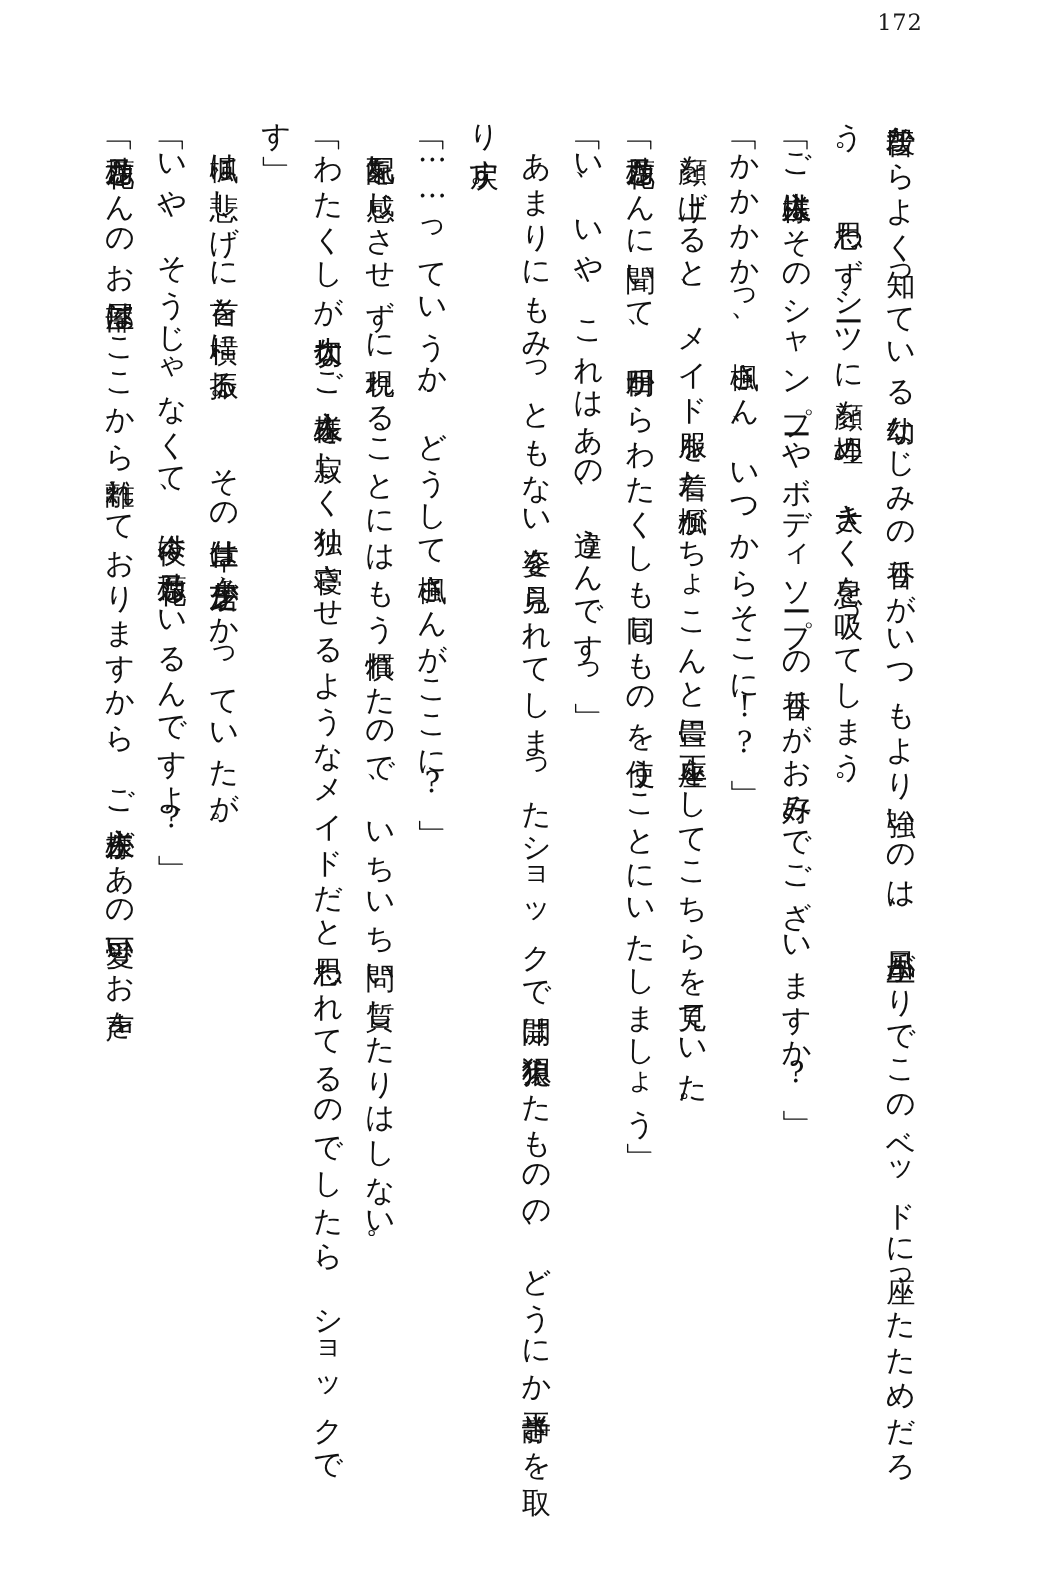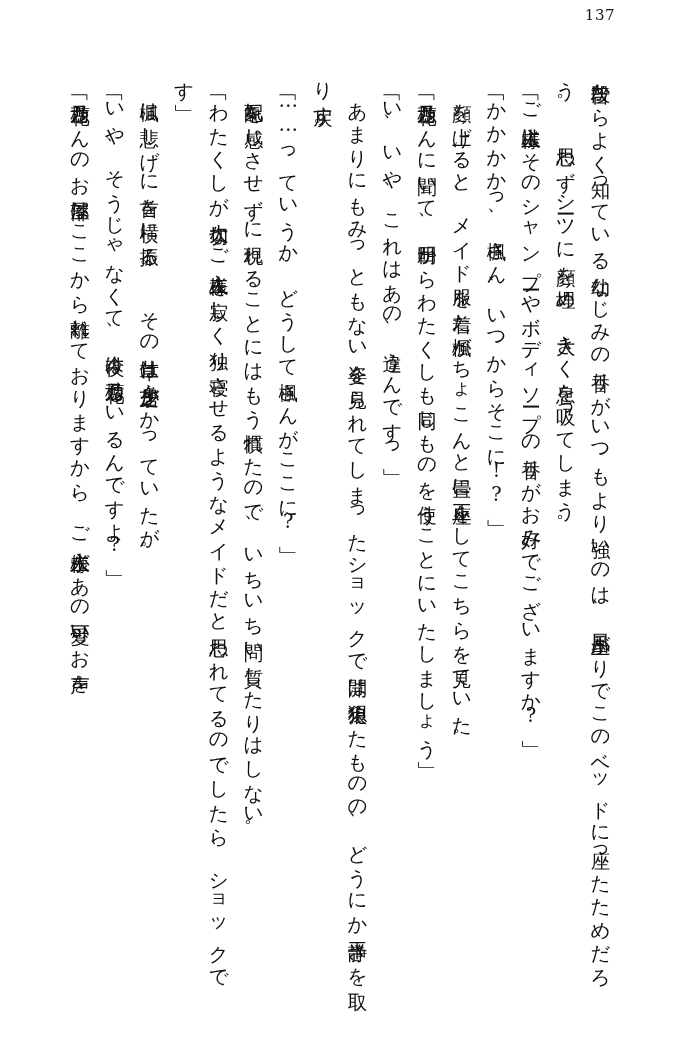--- a/index.html
+++ b/index.html
@@ -48,21 +48,21 @@
   }
   .text-body p.indent {
     text-indent: 1em;
   }
 </style>
 </head>
 <body>
 
 <div class="page">
 
-  <div class="page-number">137</div>
+  <div class="page-number">172</div>
 
   <div class="text-body">
     <p>普段からよく知っている幼なじみの香りがいつもより強いのは、風呂上がりでこのベッドに座ったためだろう。　思わずシーツに顔を埋め、大きく息を吸ってしまう。</p>
     <p class="indent">「ご主人様はそのシャンプーやボディソープの香りがお好みでございますか?」</p>
     <p class="indent">「かかかかっ、楓さん、いつからそこに!?」</p>
     <p class="indent">顔を上げると、メイド服を着た楓がちょこんと畳に正座をしてこちらを見ていた。</p>
     <p class="indent">「穂乃花さんに聞いて、明日からわたくしも同じものを使うことにいたしましょう」</p>
     <p class="indent">「い、いや、これはあの、違うんですっ」</p>
     <p class="indent">あまりにもみっともない姿を見られてしまったショックで開は狼狽えたものの、どうにか平静さを取り戻す。</p>
     <p class="indent">「……っていうか、どうして楓さんがここに?」</p>

